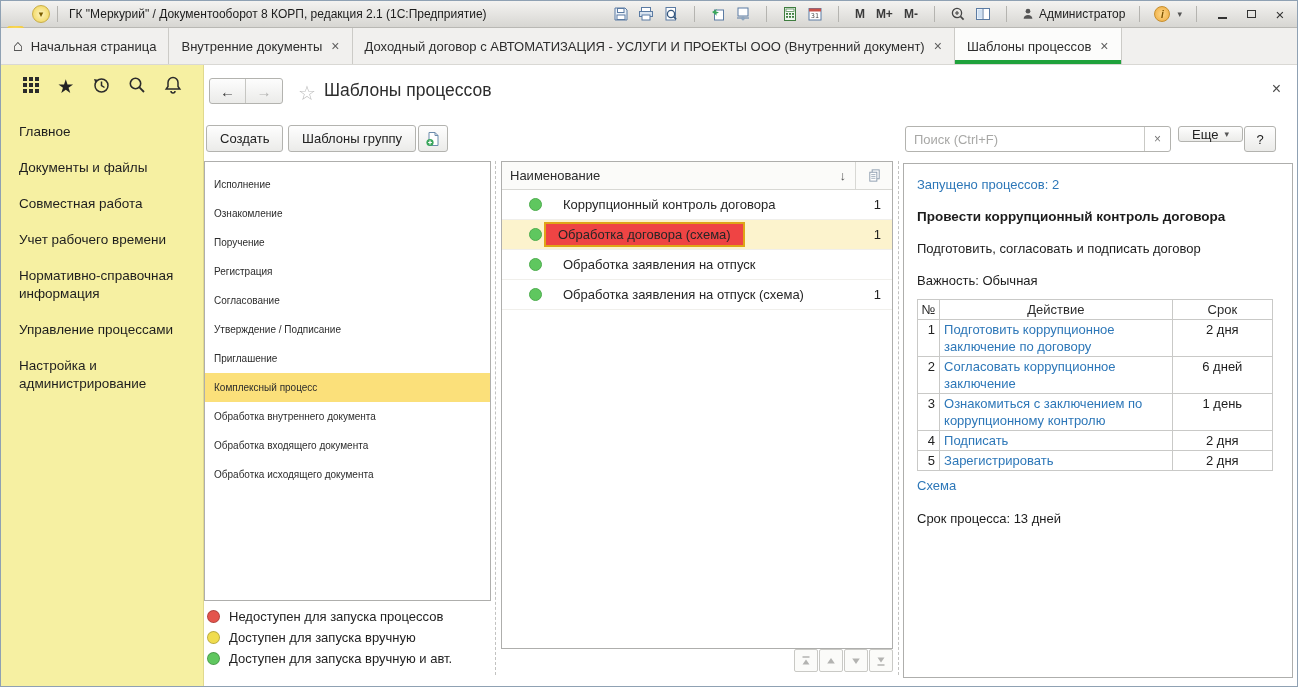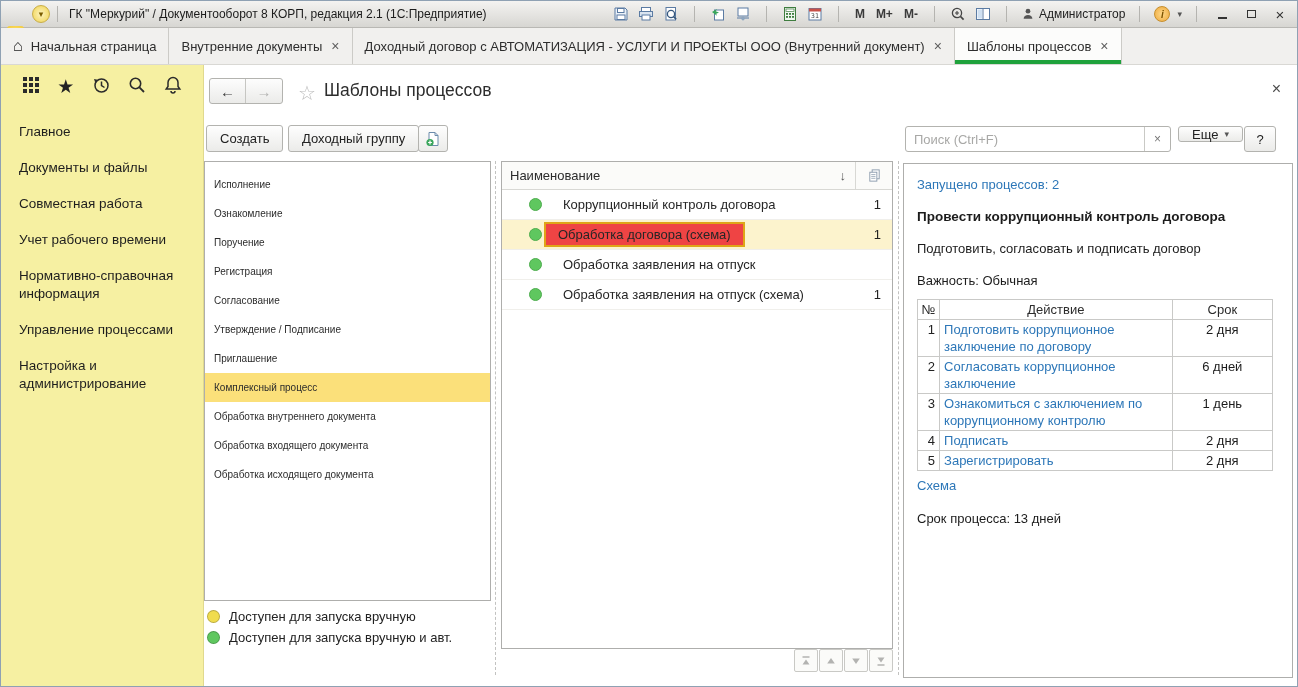--- a/index.html
+++ b/index.html
@@ -312,21 +312,21 @@
 
     <div class="navgroup">
       <span class="ncell back-g">←</span>
       <span class="ncell fwd-g">→</span>
     </div>
     <span class="fav-star">☆</span>
     <div class="page-title">Шаблоны процессов</div>
     <span class="form-close">×</span>
 
     <button class="btn btn-create">Создать</button>
-    <button class="btn btn-create-group">Доходный группу</button>
+    <button class="btn btn-create-group">Шаблоны группу</button>
     <button class="btn btn-newdoc">
         <svg width="16" height="16" viewBox="0 0 16 16">
           <path d="M4 1.5h6l3 3v10H4z" fill="#fff" stroke="#6b8bab"></path>
           <path d="M10 1.5v3h3" fill="none" stroke="#6b8bab"></path>
           <circle cx="5" cy="11.5" r="3.6" fill="#3aa65c"></circle>
           <path d="M5 9.6v3.8M3.1 11.5h3.8" stroke="#fff" stroke-width="1.2"></path>
         </svg>
       </button>
 
     <div class="searchwrap">
@@ -455,20 +455,24 @@
           <td class="cterm">2 дня</td>
         </tr>
       </tbody>
         </table>
       <div class="det-schema link">Схема</div>
       <div class="det-total">Срок процесса: 13 дней</div>
     </div>
 
     <div class="legend">
       <div class="lg-row">
+        <span class="lg-dot" style="background: rgb(228, 84, 76);"></span>
+        <span class="lg-label">Недоступен для запуска процессов</span>
+      </div>
+      <div class="lg-row">
         <span class="lg-dot" style="background: rgb(240, 220, 78);"></span>
         <span class="lg-label">Доступен для запуска вручную</span>
       </div>
       <div class="lg-row">
         <span class="lg-dot" style="background: rgb(95, 199, 95);"></span>
         <span class="lg-label">Доступен для запуска вручную и авт.</span>
       </div>
     </div>
 
   </div>

